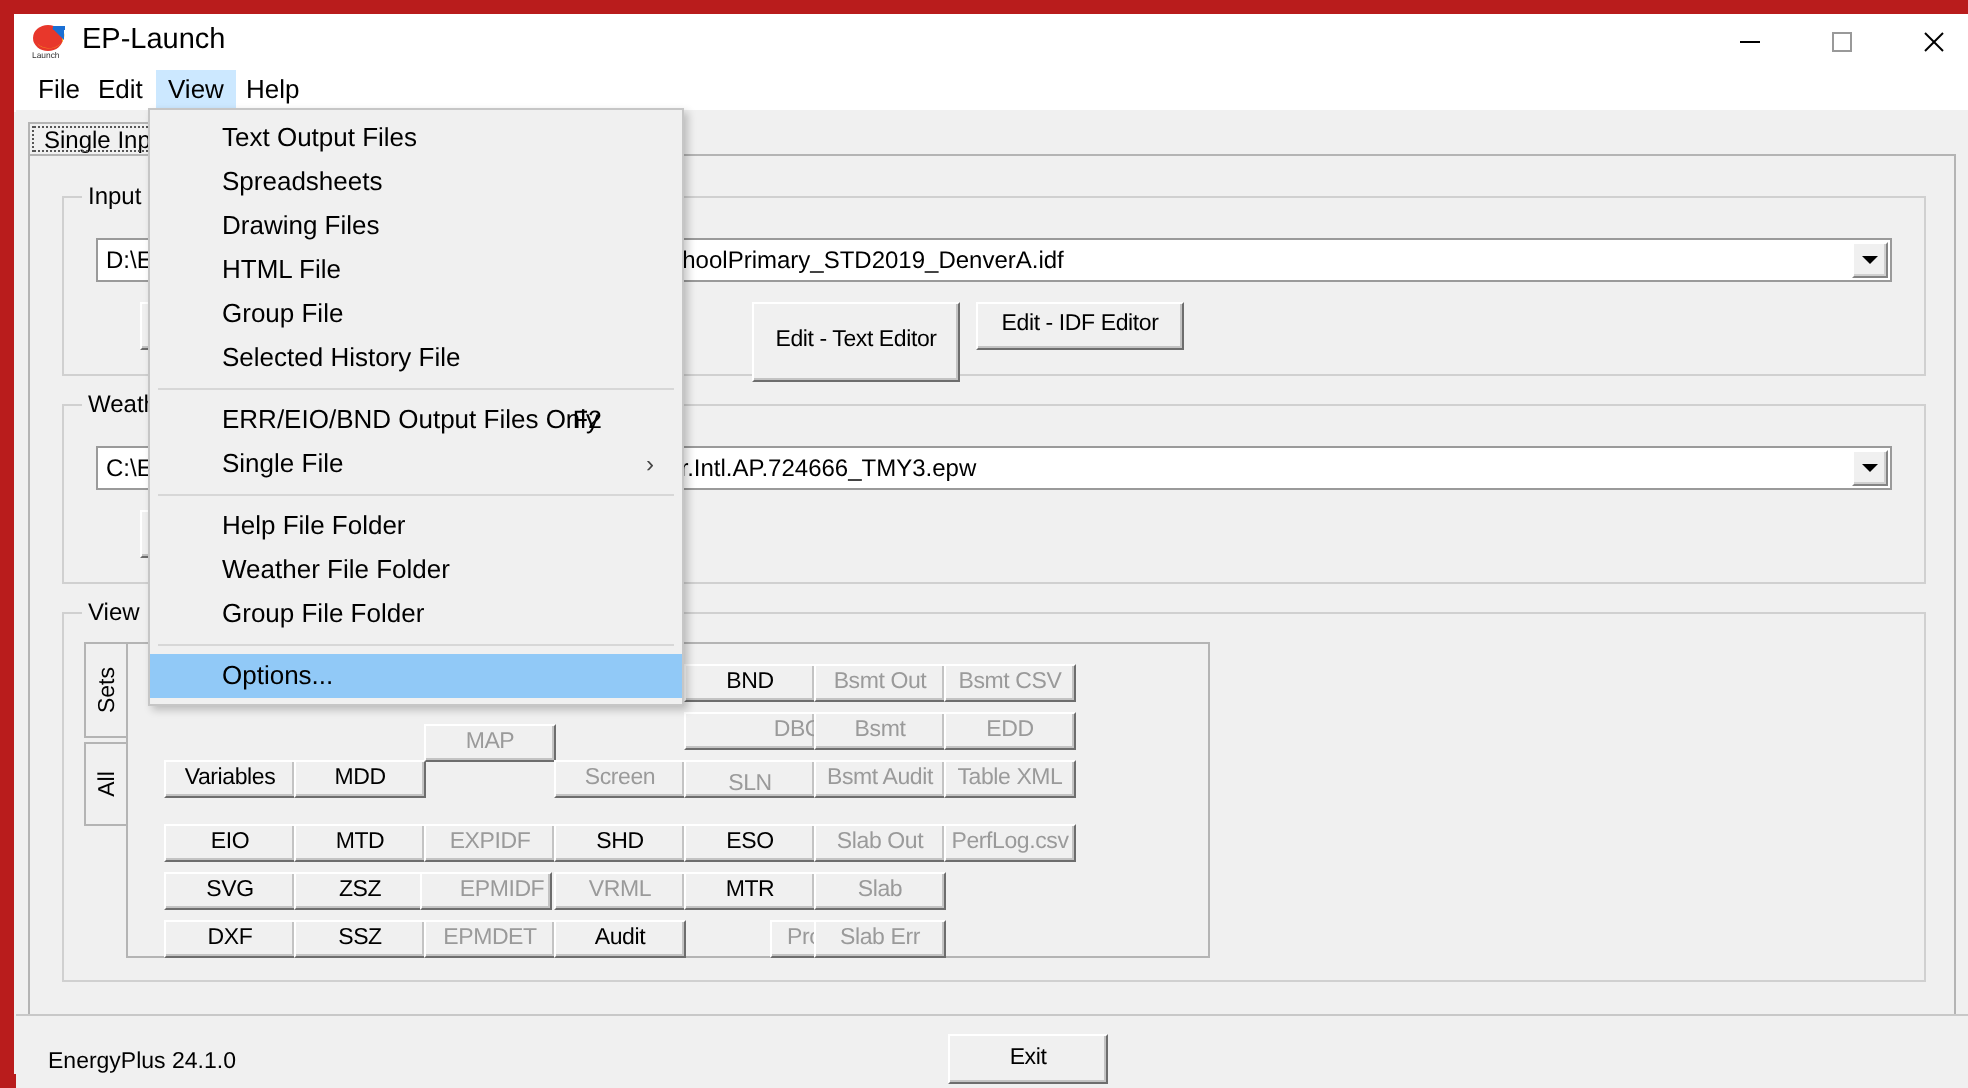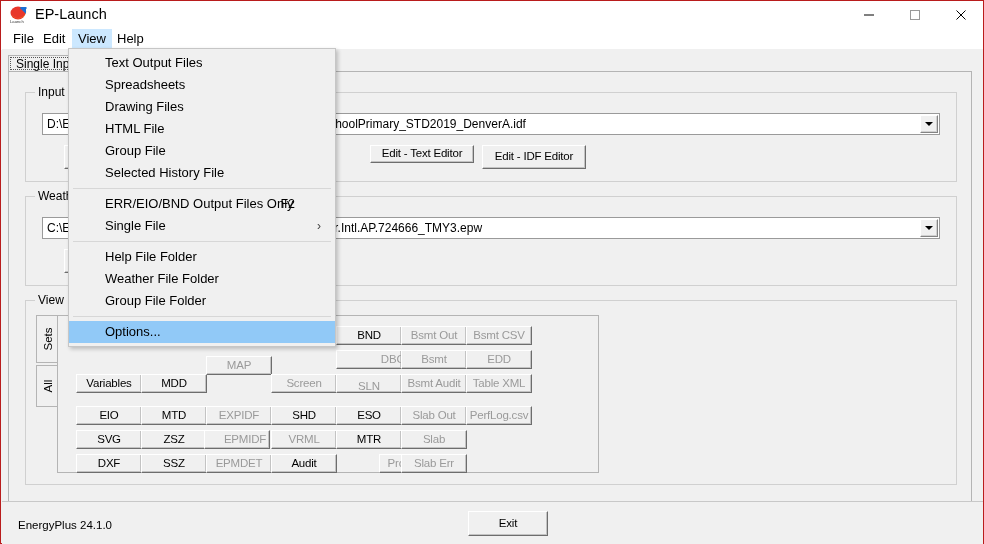--- a/index.html
+++ b/index.html
@@ -14,21 +14,21 @@
     font-family: "Liberation Sans", sans-serif;
     -webkit-font-smoothing: none;
   }
 
   
   #app-window {
     position: absolute;
     left: 0; top: 0;
     width: 984px; height: 544px;
     background: #f0f0f0;
-    border: 1px solid #b91c1c;
+    border: 7px solid #b91c1c;
     box-sizing: border-box;
   }
 
   
   #titlebar {
     position: absolute;
     left: 0; top: 0;
     width: 982px; height: 28px;
     background: #ffffff;
     box-sizing: border-box;
@@ -200,21 +200,21 @@
     align-items: center;
     justify-content: center;
     box-sizing: border-box;
     white-space: nowrap;
     cursor: default;
     letter-spacing: -0.2px;
   }
   .btn3d.disabled { color: #9a9a9a; }
 
   #btn-browse-input   { left: 38px; top: 52px; width: 86px; height: 24px; }
-  #btn-edit-text      { left: 344px; top: 52px; width: 104px; height: 18px; }
+  #btn-edit-text      { left: 344px; top: 52px; width: 104px; height: 40px; }
   #btn-edit-idf       { left: 456px; top: 52px; width: 104px; height: 24px; }
   #btn-browse-weather { left: 38px; top: 52px; width: 86px; height: 24px; }
 
   
   .vtab {
     position: absolute;
     width: 22px;
     background: #f0f0f0;
     border: 1px solid #b4b4b4;
     border-right: none;

